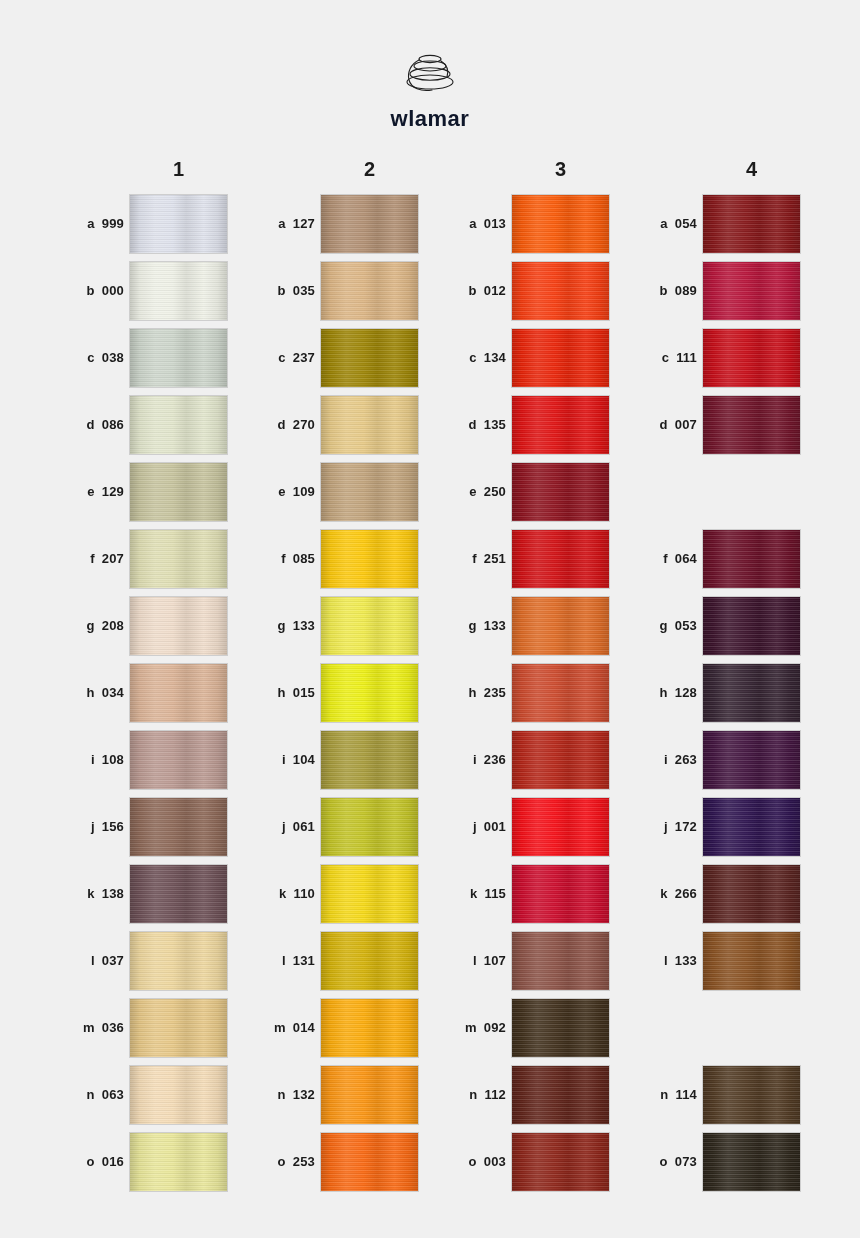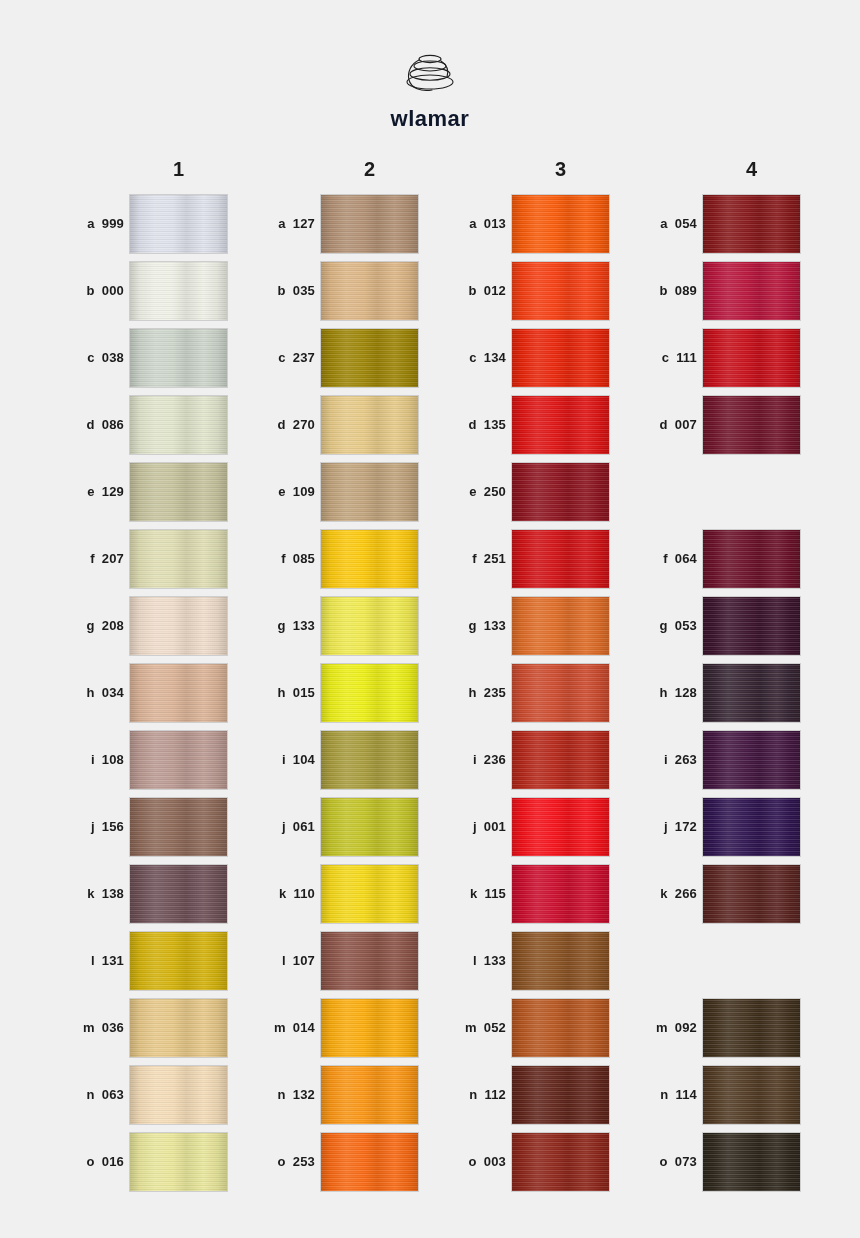--- a/index.html
+++ b/index.html
@@ -351,20 +351,24 @@
           <div class="cell-label"><span class="code-letter">k</span><span>115</span></div>
           <div class="swatch" style="background-color: rgb(204, 11, 44);"></div>
         </div>
         <div class="cell">
           <div class="cell-label"><span class="code-letter">k</span><span>266</span></div>
           <div class="swatch" style="background-color: rgb(90, 35, 32);"></div>
         </div>
       </div>
       <div class="row">
         <div class="cell">
+          <div class="cell-label"><span class="code-letter">l</span><span>037</span></div>
+          <div class="swatch" style="background-color: rgb(238, 215, 158);"></div>
+        </div>
+        <div class="cell">
           <div class="cell-label"><span class="code-letter">l</span><span>131</span></div>
           <div class="swatch" style="background-color: rgb(212, 178, 9);"></div>
         </div>
         <div class="cell">
           <div class="cell-label"><span class="code-letter">l</span><span>107</span></div>
           <div class="swatch" style="background-color: rgb(140, 83, 71);"></div>
         </div>
         <div class="cell">
           <div class="cell-label"><span class="code-letter">l</span><span>133</span></div>
           <div class="swatch" style="background-color: rgb(138, 82, 34);"></div>
@@ -373,24 +377,20 @@
       <div class="row">
         <div class="cell">
           <div class="cell-label"><span class="code-letter">m</span><span>036</span></div>
           <div class="swatch" style="background-color: rgb(231, 200, 135);"></div>
         </div>
         <div class="cell">
           <div class="cell-label"><span class="code-letter">m</span><span>014</span></div>
           <div class="swatch" style="background-color: rgb(252, 172, 10);"></div>
         </div>
         <div class="cell">
-          <div class="cell-label"><span class="code-letter">m</span><span>052</span></div>
-          <div class="swatch" style="background-color: rgb(184, 86, 31);"></div>
-        </div>
-        <div class="cell">
           <div class="cell-label"><span class="code-letter">m</span><span>092</span></div>
           <div class="swatch" style="background-color: rgb(65, 48, 28);"></div>
         </div>
       </div>
       <div class="row">
         <div class="cell">
           <div class="cell-label"><span class="code-letter">n</span><span>063</span></div>
           <div class="swatch" style="background-color: rgb(245, 220, 183);"></div>
         </div>
         <div class="cell">

